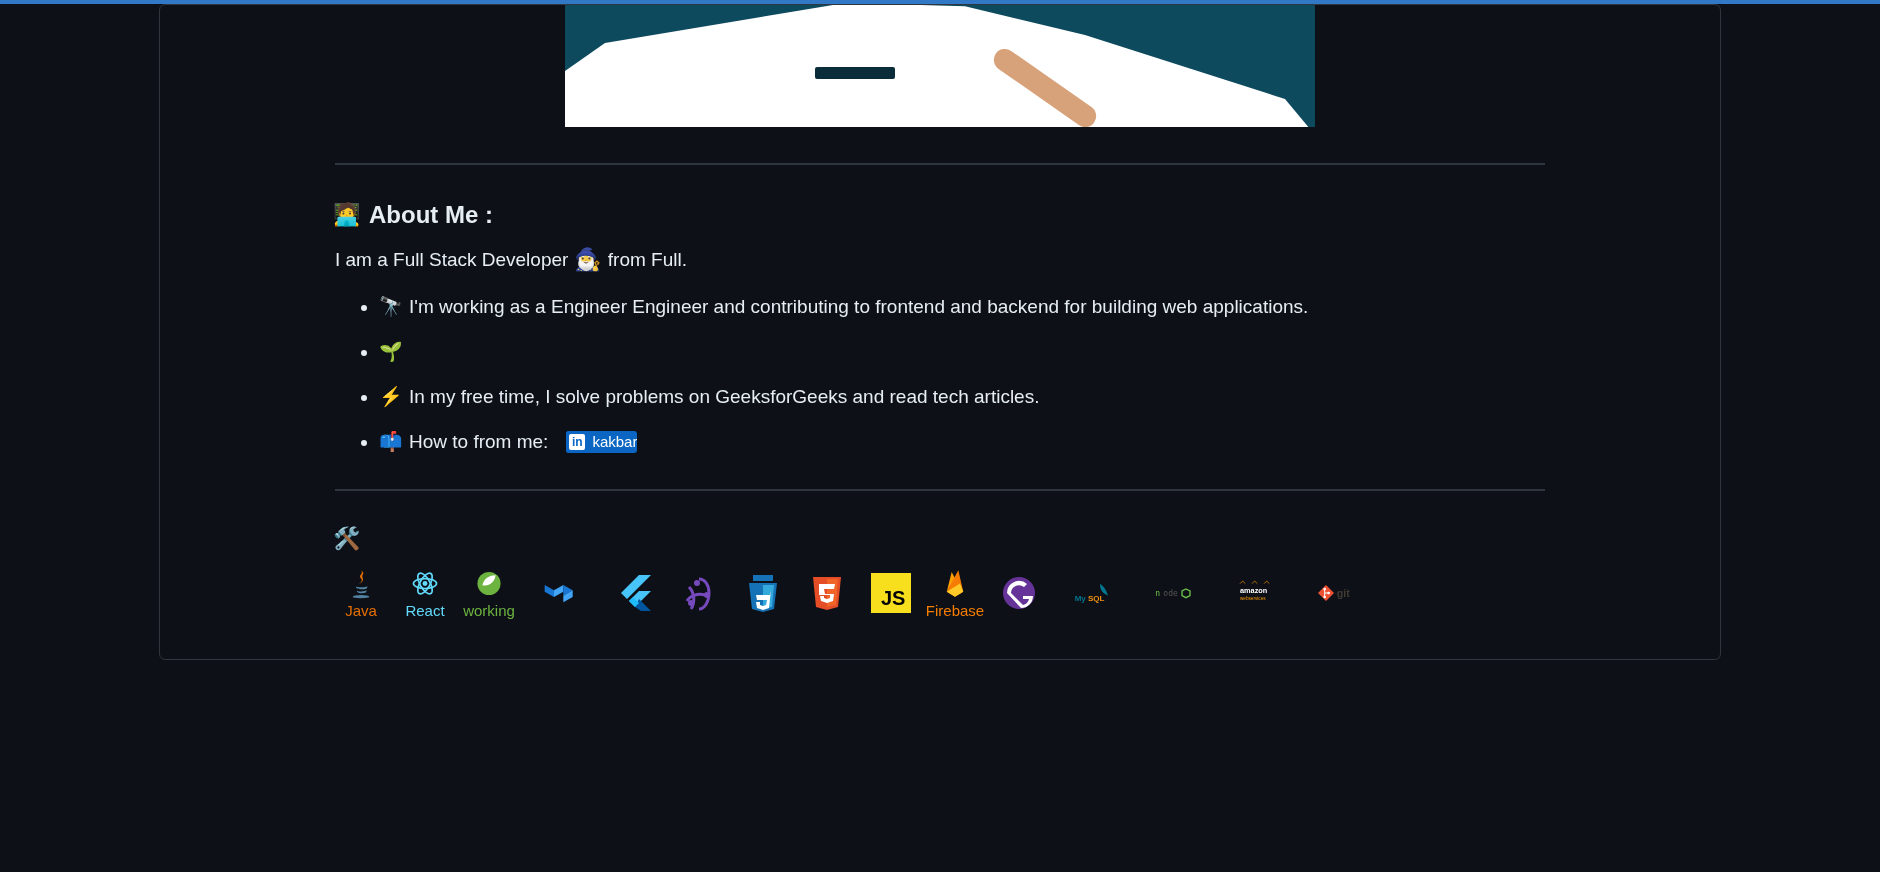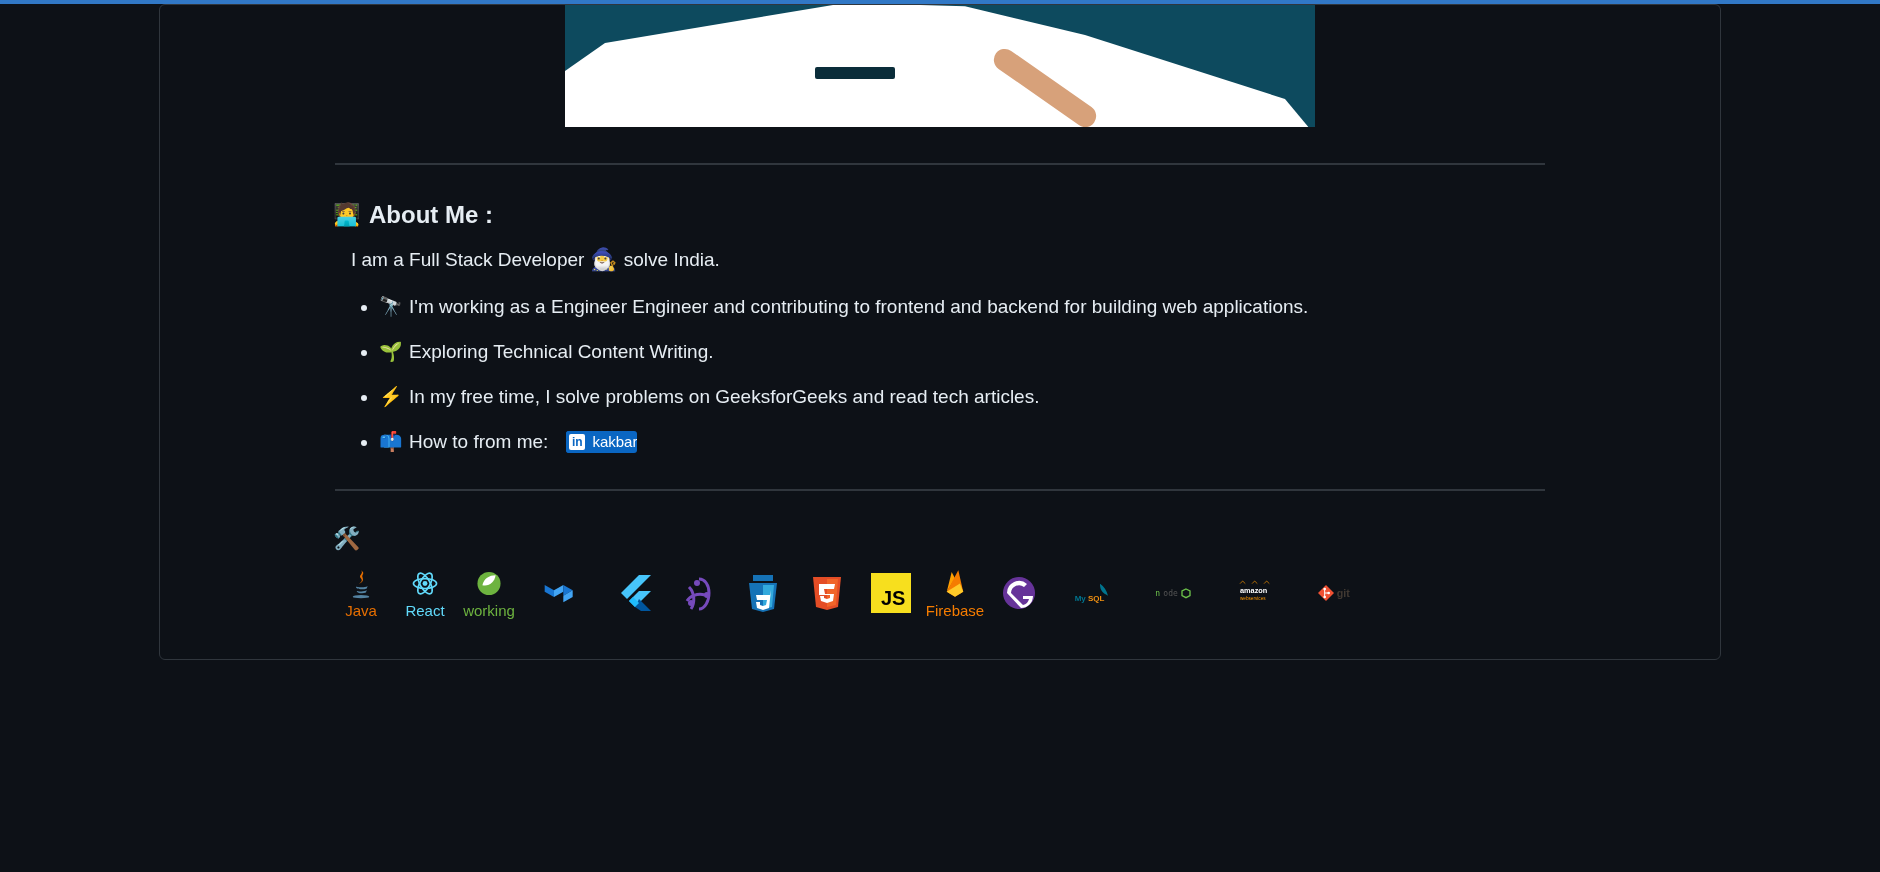--- a/index.html
+++ b/index.html
@@ -8,21 +8,21 @@
   .inner{padding:0 175px;}
   .hero{display:flex;justify-content:center;}
   .hero-img{width:750px;height:122px;background:#0d4a5e;position:relative;overflow:hidden;}
   .hero-surface{position:absolute;bottom:-20px;left:-40px;width:800px;height:160px;background:#fff;clip-path:polygon(0% 70%,10% 35%,40% 10%,55% 12%,70% 30%,95% 70%,100% 100%,0% 100%);}
   .hero-dark{position:absolute;bottom:48px;left:250px;width:80px;height:12px;background:#0b2d3a;border-radius:2px;}
   .hero-arm{position:absolute;bottom:0;right:200px;width:180px;height:60px;}
   .hero-arm .skin{position:absolute;width:120px;height:22px;background:#d7a17a;border-radius:12px;transform:rotate(35deg);right:10px;top:10px;}
   hr.sep{border:none;border-top:2px solid #30363d;margin:36px 0;}
   h2{color:#e6edf3;font-weight:600;font-size:24px;display:flex;align-items:center;gap:10px;margin:24px 0 16px 0;}
   .emoji{width:24px;height:24px;display:inline-flex;align-items:center;justify-content:center;font-size:22px;}
-  p.intro{font-size:19px;color:#e6edf3;display:flex;align-items:center;gap:6px;margin:18px 16px;}
+  p.intro{font-size:19px;color:#e6edf3;display:flex;align-items:center;gap:6px;margin:18px 0;}
   ul.about{list-style:disc;padding-left:44px;margin:0;}
   ul.about li{color:#e6edf3;font-size:19px;margin:22px 0;display:list-item;}
   ul.about li .point{display:inline-flex;align-items:center;gap:12px;}
   .li-icon{width:18px;display:inline-block;text-align:center;}
   .badge{display:inline-flex;align-items:center;background:#0a66c2;color:#fff;font-size:15px;border-radius:3px;overflow:hidden;font-family:Arial,sans-serif;margin-left:6px;}
   .badge .b-icon{background:#0a66c2;width:22px;height:22px;display:flex;align-items:center;justify-content:center;font-weight:700;font-size:14px;}
   .badge .b-icon span{background:#fff;color:#0a66c2;width:16px;height:16px;display:flex;align-items:center;justify-content:center;border-radius:2px;font-size:12px;}
   .badge .b-text{padding:2px 0 2px 4px;}
   .tools{display:flex;flex-wrap:wrap;gap:12px;align-items:center;margin-top:16px;}
   .tool{width:52px;height:52px;display:flex;flex-direction:column;align-items:center;justify-content:center;}
@@ -50,34 +50,33 @@
     <hr class="sep">
 
     <h2>
       <span class="emoji">🧑‍💻</span>
       <span>About Me :</span>
     </h2>
 
     <p class="intro">
       <span>I am a Full Stack Developer</span>
       <span style="font-size:22px;filter:grayscale(0.2);">🧙‍♂️</span>
-      <span>solve India.</span>
+      <span>from Full.</span>
     </p>
 
     <ul class="about">
       <li>
         <span class="point">
           <span class="li-icon">🔭</span>
           <span>I'm working as a Engineer Engineer and contributing to frontend and backend for building web applications.</span>
         </span>
       </li>
       <li>
         <span class="point">
           <span class="li-icon">🌱</span>
-          <span>Exploring Technical Content Writing.</span>
         </span>
       </li>
       <li>
         <span class="point">
           <span class="li-icon">⚡</span>
           <span>In my free time, I solve problems on GeeksforGeeks and read tech articles.</span>
         </span>
       </li>
       <li>
         <span class="point">

